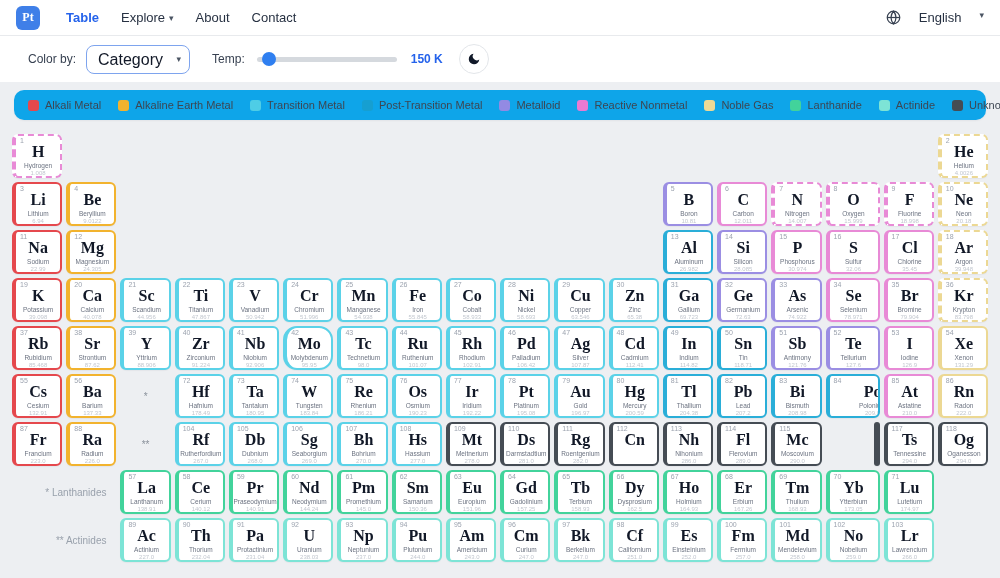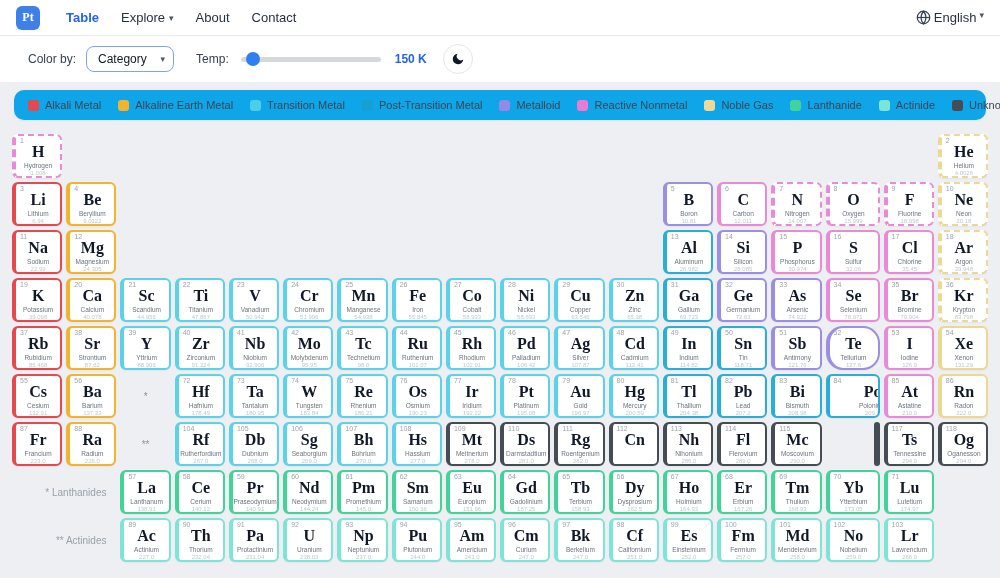--- a/index.html
+++ b/index.html
@@ -12,32 +12,32 @@
   .logo { width:24px; height:24px; border-radius:6px; background:#3f7fe8; color:#fff;
     font-family:"Liberation Serif", serif; font-weight:bold; font-size:12px;
     display:flex; align-items:center; justify-content:center; }
   .site { margin-left:9px; font-family:"Liberation Serif", serif; font-size:15px; }
   .site .nm { font-weight:bold; color:#101828; }
   .site .sx { color:#a6adb7; }
   nav { display:flex; gap:22px; margin-left:26px; font-size:13px; }
   nav a { color:#273142; cursor:pointer; text-decoration:none; display:flex; align-items:center; gap:4px; }
   nav a.active { color:#2563eb; font-weight:bold; }
   .caret { font-size:9px; color:#4b5563; }
-  .hdr-right { margin-left:auto; display:flex; align-items:flex-start; gap:3px; font-size:13px; color:#273142; cursor:pointer; }
+  .hdr-right { margin-left:auto; display:flex; align-items:flex-start; gap:18px; font-size:13px; color:#273142; cursor:pointer; }
   .hdr-right svg { display:block; }
 
   
   .ctl { height:46px; background:#fff; display:flex; align-items:center; padding:0 16px; gap:10px; }
   .search { width:150px; height:27px; border:1px solid #dfe3e8; border-radius:8px;
     background:#fbfbfc; padding:0 10px; font-size:11.5px; color:#374151; outline:none; }
   .search::placeholder { color:#9aa1ab; }
   .lbl { font-size:12px; color:#374151; margin-left:12px; }
   .sel-wrap { position:relative; }
   select { appearance:none; -webkit-appearance:none; border:1.5px solid #7ea4ee; border-radius:8px;
-    background:#fff; padding:5px 26px 5px 11px; font-size:12px; color:#111827;
+    background:#fff; padding:5px 26px 5px 11px; font-size:16px; color:#111827;
     font-family:"Liberation Sans", sans-serif; outline:none; }
   .sel-wrap .caret { position:absolute; right:9px; top:50%; transform:translateY(-50%); pointer-events:none; }
   .slider { position:relative; width:140px; height:14px; margin-left:2px; cursor:pointer; }
   .slider .track { position:absolute; top:5px; left:0; right:0; height:5px; border-radius:3px; background:#d5d9de; }
   .slider .thumb { position:absolute; top:0; width:14px; height:14px; border-radius:50%; background:#2f7ff0; }
   .temp-val { font-size:12px; color:#2563eb; font-weight:bold; margin-left:4px; }
   .moon-btn { width:30px; height:30px; border-radius:50%; border:1px solid #e3e6ea; background:#fff;
     display:flex; align-items:center; justify-content:center; margin-left:6px; cursor:pointer; }
 
   
@@ -401,21 +401,21 @@
       <span class="sym">Zr</span>
       <span class="ename">Zirconium</span>
       <span class="mass">91.224</span>
     </div>
     <div class="cell" style="grid-area: 5 / 5; --c: #5bd2e8;">
       <span class="num">41</span>
       <span class="sym">Nb</span>
       <span class="ename">Niobium</span>
       <span class="mass">92.906</span>
     </div>
-    <div class="cell" style="grid-area: 5 / 6; --c: #5bd2e8;">
+    <div class="cell" style="grid-area: 5 / 6; border-radius: 14px; --c: #5bd2e8;">
       <span class="num">42</span>
       <span class="sym">Mo</span>
       <span class="ename">Molybdenum</span>
       <span class="mass">95.95</span>
     </div>
     <div class="cell" style="grid-area: 5 / 7; --c: #5bd2e8;">
       <span class="num">43</span>
       <span class="sym">Tc</span>
       <span class="ename">Technetium</span>
       <span class="mass">98.0</span>
@@ -461,21 +461,21 @@
       <span class="sym">Sn</span>
       <span class="ename">Tin</span>
       <span class="mass">118.71</span>
     </div>
     <div class="cell" style="grid-area: 5 / 15; --c: #9b8ee3;">
       <span class="num">51</span>
       <span class="sym">Sb</span>
       <span class="ename">Antimony</span>
       <span class="mass">121.76</span>
     </div>
-    <div class="cell" style="grid-area: 5 / 16; border-radius: 17px; --c: #9b8ee3;">
+    <div class="cell" style="grid-area: 5 / 16; --c: #9b8ee3;">
       <span class="num">52</span>
       <span class="sym">Te</span>
       <span class="ename">Tellurium</span>
       <span class="mass">127.6</span>
     </div>
     <div class="cell" style="grid-area: 5 / 17; --c: #e88ad6;">
       <span class="num">53</span>
       <span class="sym">I</span>
       <span class="ename">Iodine</span>
       <span class="mass">126.9</span>

